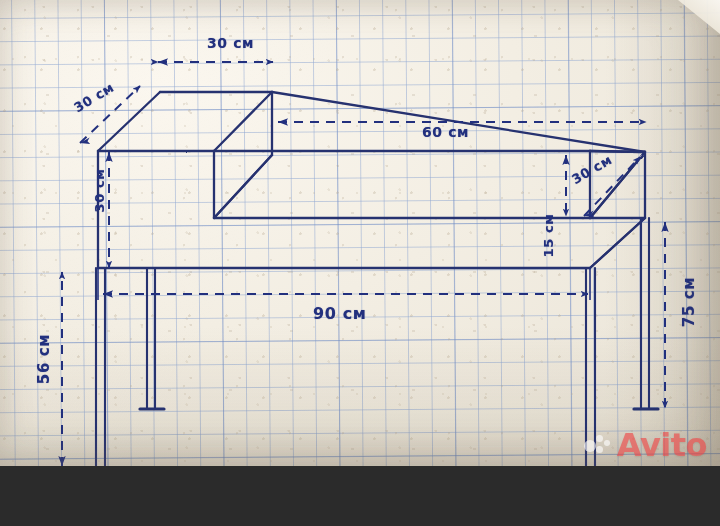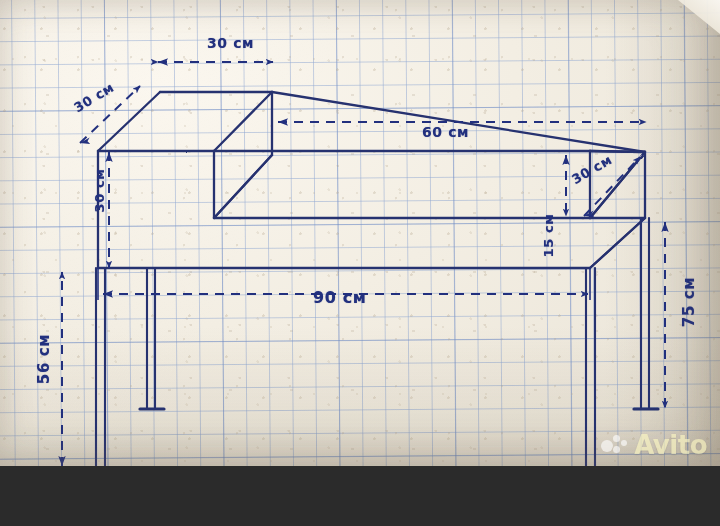--- a/index.html
+++ b/index.html
@@ -93,22 +93,22 @@
     opacity:.62;
   }
   #wm .dots{position:relative;width:26px;height:21px;}
   #wm .dots i{position:absolute;display:block;border-radius:50%;background:#ffffff;}
   #wm .d1{width:12px;height:12px;left:0;top:5px;}
   #wm .d2{width:7px;height:7px;left:12px;top:0px;}
   #wm .d3{width:7px;height:7px;left:12px;top:11px;}
   #wm .d4{width:6px;height:6px;left:20px;top:5px;}
   #wm .txt{
     font-family:"DejaVu Sans", sans-serif;
-    font-weight:700;font-size:26px;line-height:26px;
-    color:#fef9c3;letter-spacing:-0.5px;
+    font-weight:700;font-size:32px;line-height:26px;
+    color:#ef4444;letter-spacing:-0.5px;
     text-shadow:0 1px 2px rgba(90,80,65,.28);
   }
 </style>
 </head>
 <body>
 
 <div id="page">
 
   <div id="paper"></div>
   <div id="grid"></div>
@@ -237,21 +237,21 @@
   <div class="lbl" style="left:72px; top:90px; transform:rotate(-31deg); font-size:13px;">30 см</div>
 
   <div class="lbl" style="left:78px; top:183px; transform:rotate(-90deg); font-size:13px;">30 см</div>
 
   <div class="lbl" style="left:422px; top:91px;margin-top:33px;">60 см</div>
 
   <div class="lbl" style="left:570px; top:162px; transform:rotate(-30deg); font-size:13px;">30 см</div>
 
   <div class="lbl" style="left:527px; top:228px; transform:rotate(-90deg); font-size:13px;">15 см</div>
 
-  <div class="lbl" style="left:313px; top:288px; font-size:16px;">90 см</div>
+  <div class="lbl" style="left:313px; top:304px; font-size:16px;">90 см</div>
 
   <div class="lbl" style="left:19px; top:350px; transform:rotate(-90deg); font-size:15px;">56 см</div>
 
   <div class="lbl" style="left:664px; top:293px; transform:rotate(-90deg); font-size:15px;">75 см</div>
 
   <div id="edge-shade"></div>
   <div id="corner-fold"></div>
 
   <div id="wm">
     <span class="dots">

